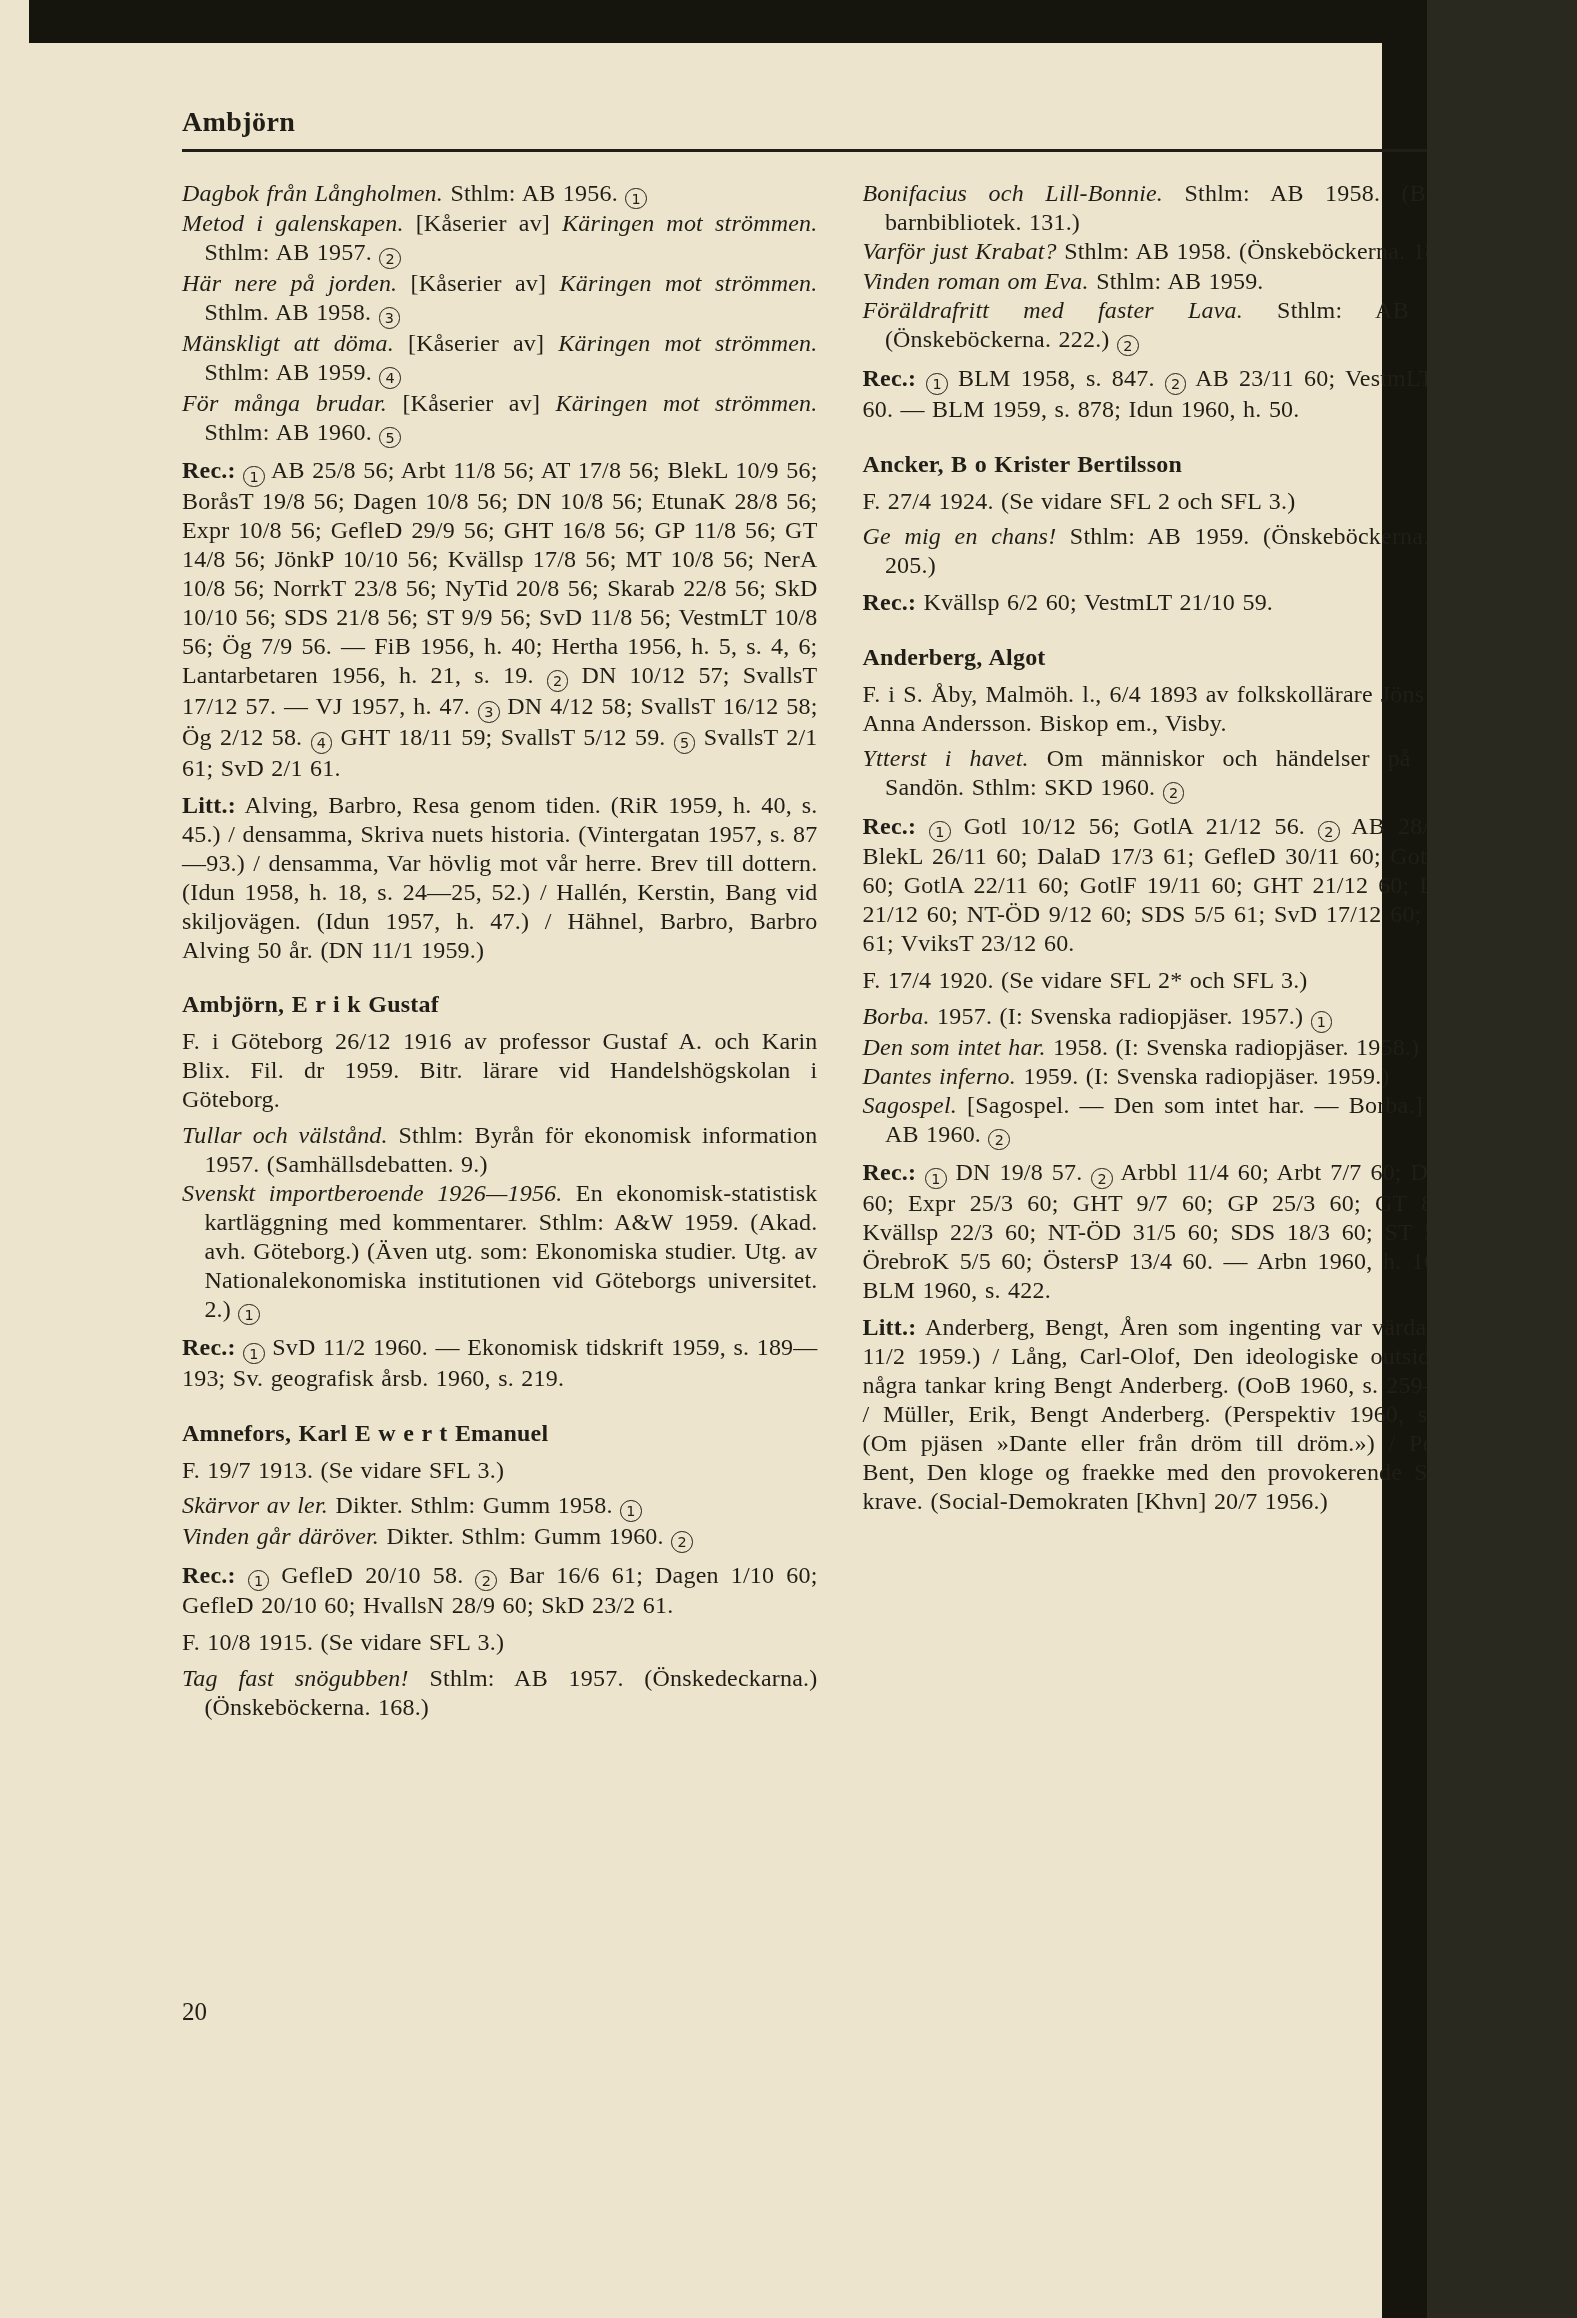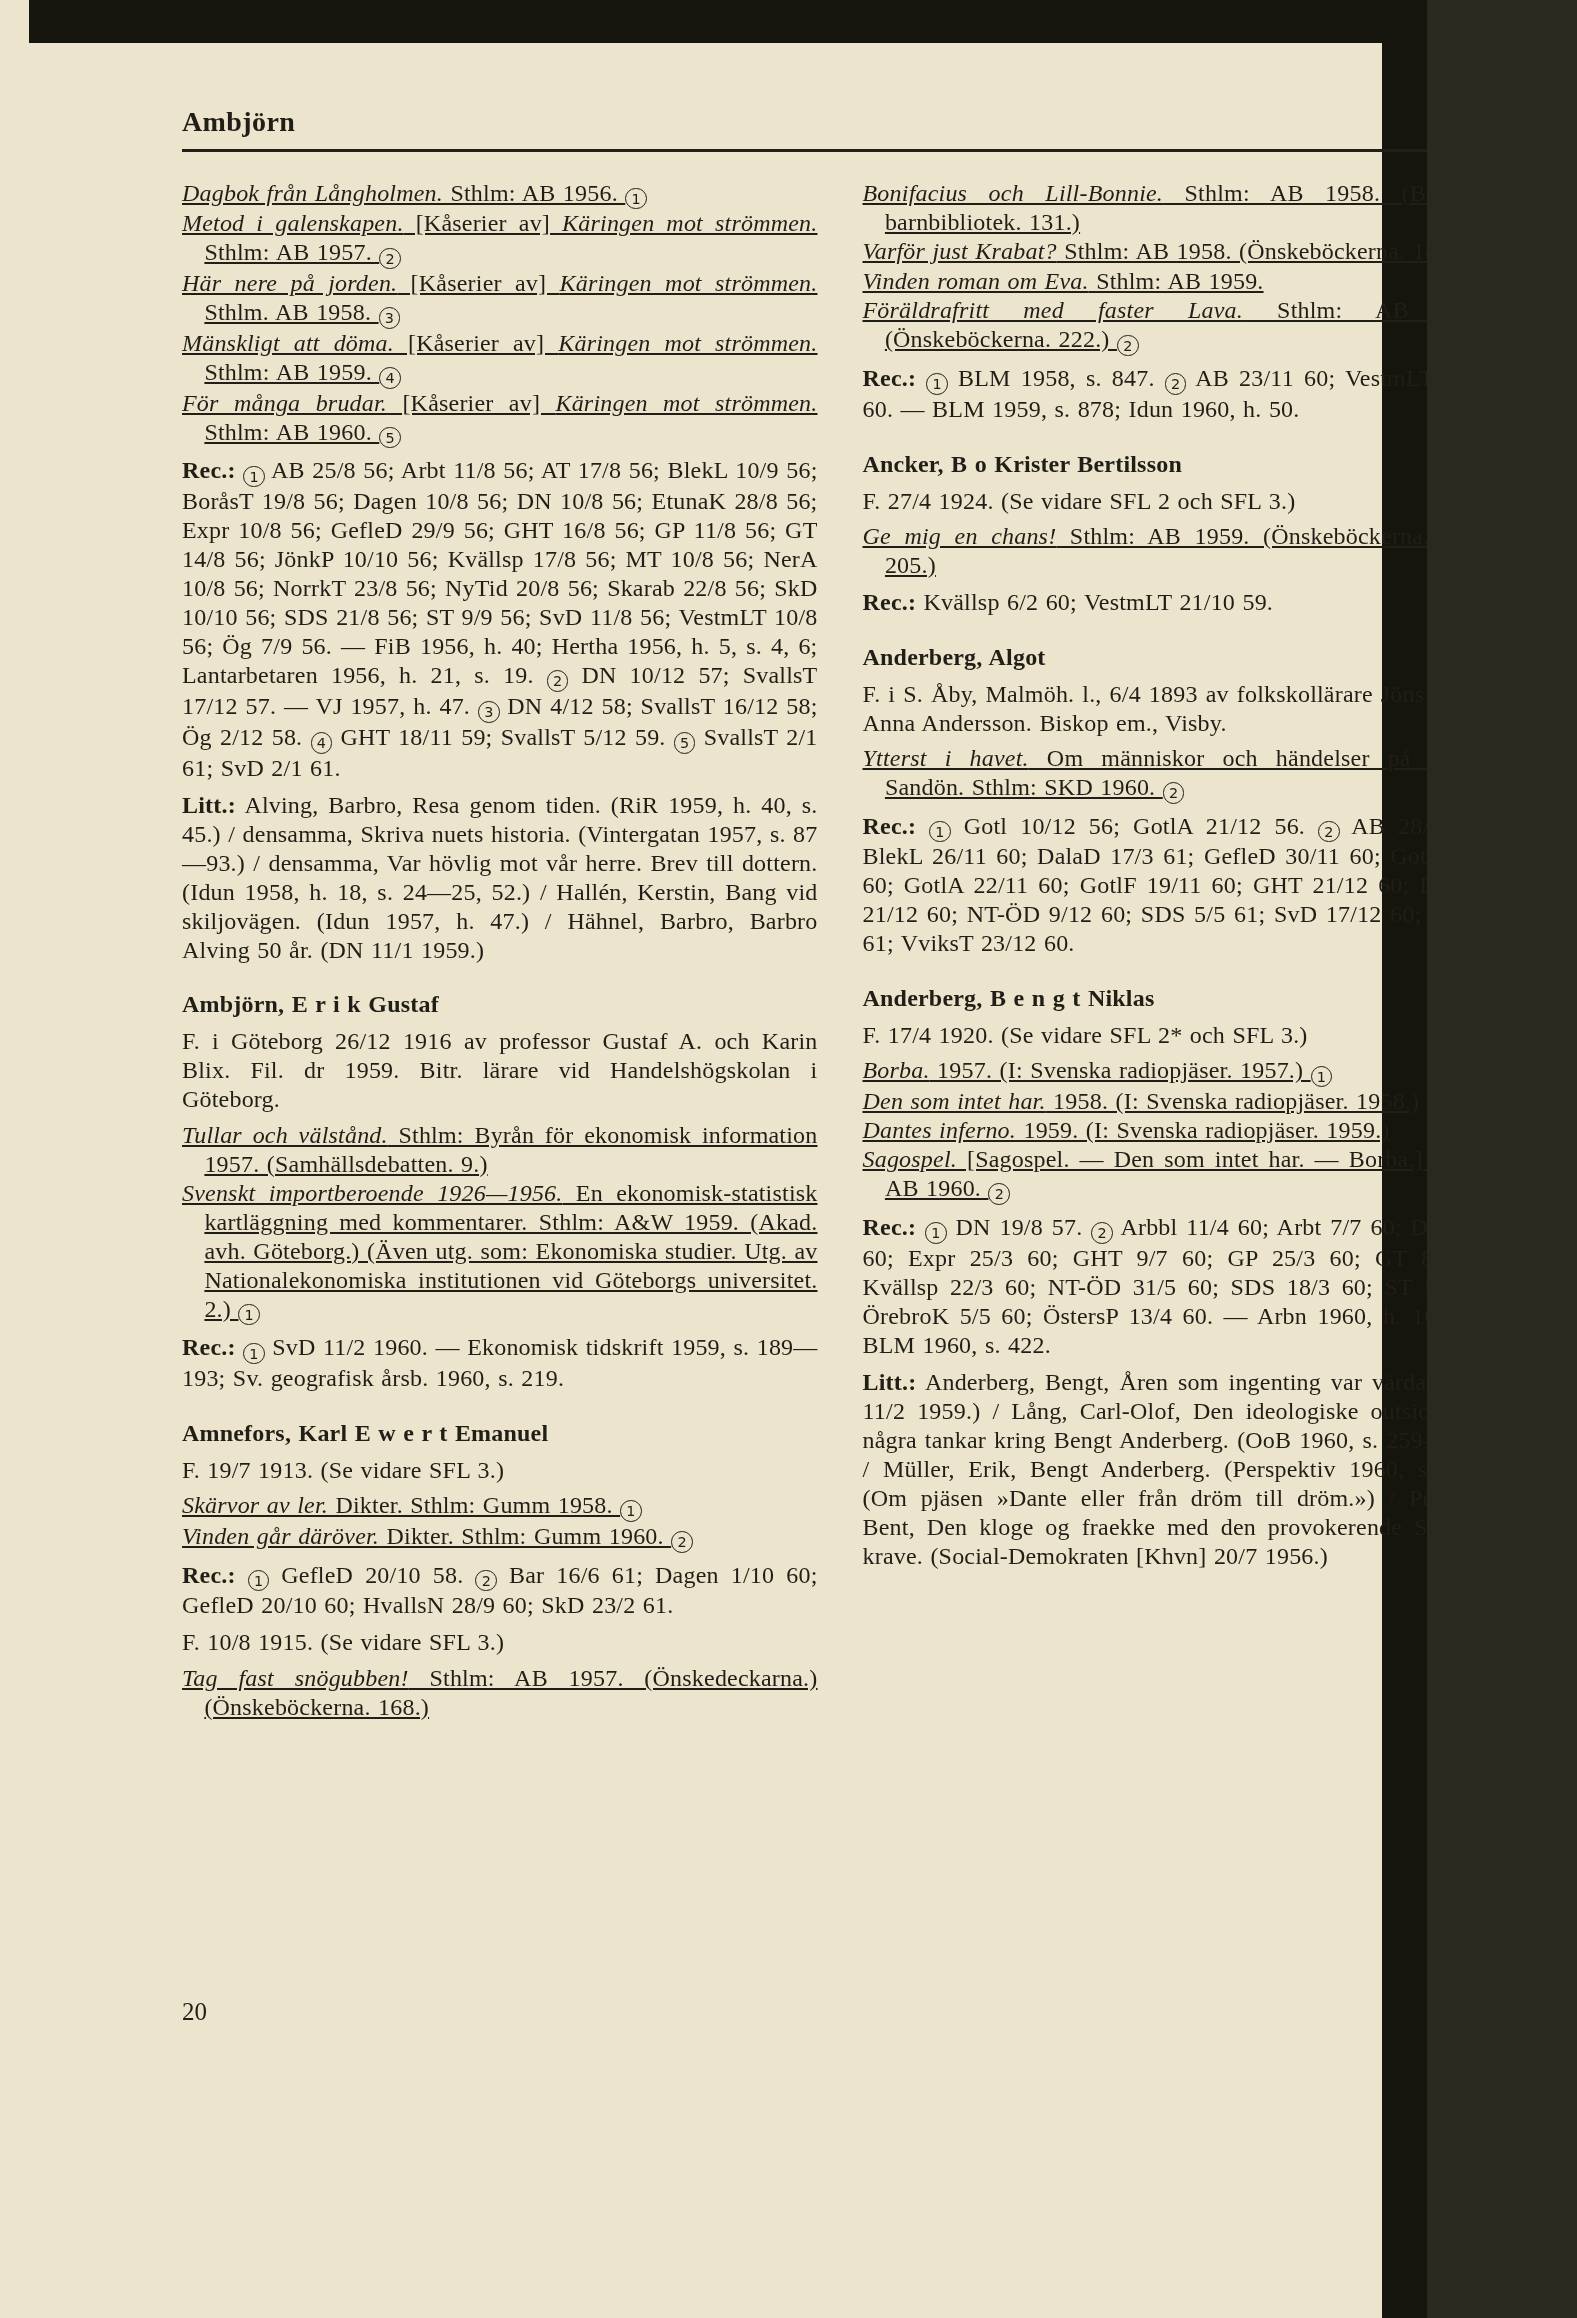--- a/index.html
+++ b/index.html
@@ -50,21 +50,21 @@
   .col {
     width: 636px;
     color: var(--ink, #211e17);
     font-size: 24px;
     line-height: 29px;
     text-align: justify;
     letter-spacing: 0.2px;
     word-spacing: 1.2px;
   }
   .col p { margin: 0; }
-  p.work { padding-left: 22.4px; text-indent: -22.4px; text-decoration: underline; }
+  p.work { padding-left: 22.4px; text-indent: -22.4px; }
   p.rec, p.litt { margin-top: 8px; margin-bottom: 8px; }
   p.bio { margin-bottom: 6.4px; }
   h3.head {
     font-size: 24px;
     font-weight: bold;
     color: var(--ink, #211e17);
     margin: 25.6px 0 8px 0;
     text-align: left;
     line-height: 29px;
   }
@@ -129,21 +129,20 @@
           <p class="work"><i>Föräldrafritt med faster Lava.</i> Sthlm: AB 1960. (Önskeböckerna. 222.) <span class="circ">2</span></p>
           <p class="rec"><b>Rec.:</b> <span class="circ">1</span> BLM 1958, s. 847. <span class="circ">2</span> AB 23/11 60; VestmLT 12/11 60. — BLM 1959, s. 878; Idun 1960, h. 50.</p>
           <h3 class="head">Ancker, B o Krister Bertilsson</h3>
           <p class="bio">F. 27/4 1924. (Se vidare SFL 2 och SFL 3.)</p>
           <p class="work"><i>Ge mig en chans!</i> Sthlm: AB 1959. (Önskeböckerna. N. F. 205.)</p>
           <p class="rec"><b>Rec.:</b> Kvällsp 6/2 60; VestmLT 21/10 59.</p>
           <h3 class="head">Anderberg, Algot</h3>
           <p class="bio">F. i S. Åby, Malmöh. l., 6/4 1893 av folkskollärare Jöns A. och Anna Andersson. Biskop em., Visby.</p>
           <p class="work"><i>Ytterst i havet.</i> Om människor och händelser på Gotska Sandön. Sthlm: SKD 1960. <span class="circ">2</span></p>
           <p class="rec"><b>Rec.:</b> <span class="circ">1</span> Gotl 10/12 56; GotlA 21/12 56. <span class="circ">2</span> AB 28/12 60; BlekL 26/11 60; DalaD 17/3 61; GefleD 30/11 60; Gotl 30/11 60; GotlA 22/11 60; GotlF 19/11 60; GHT 21/12 60; LundsD 21/12 60; NT-ÖD 9/12 60; SDS 5/5 61; SvD 17/12 60; ST 2/3 61; VviksT 23/12 60.</p>
-          <h3 class="head">Anderberg, B e n g t Niklas</h3>
           <p class="bio">F. 17/4 1920. (Se vidare SFL 2* och SFL 3.)</p>
           <p class="work"><i>Borba.</i> 1957. (I: Svenska radiopjäser. 1957.) <span class="circ">1</span></p>
           <p class="work"><i>Den som intet har.</i> 1958. (I: Svenska radiopjäser. 1958.)</p>
           <p class="work"><i>Dantes inferno.</i> 1959. (I: Svenska radiopjäser. 1959.)</p>
           <p class="work"><i>Sagospel.</i> [Sagospel. — Den som intet har. — Borba.] Sthlm: AB 1960. <span class="circ">2</span></p>
           <p class="rec"><b>Rec.:</b> <span class="circ">1</span> DN 19/8 57. <span class="circ">2</span> Arbbl 11/4 60; Arbt 7/7 60; DN 16/5 60; Expr 25/3 60; GHT 9/7 60; GP 25/3 60; GT 8/4 60; Kvällsp 22/3 60; NT-ÖD 31/5 60; SDS 18/3 60; ST 5/4 60; ÖrebroK 5/5 60; ÖstersP 13/4 60. — Arbn 1960, h. 16, s. 4; BLM 1960, s. 422.</p>
           <p class="litt"><b>Litt.:</b> Anderberg, Bengt, Åren som ingenting var värda. (Expr 11/2 1959.) / Lång, Carl-Olof, Den ideologiske outsidern — några tankar kring Bengt Anderberg. (OoB 1960, s. 259—261.) / Müller, Erik, Bengt Anderberg. (Perspektiv 1960, s. 170.) (Om pjäsen »Dante eller från dröm till dröm.») / Petersen, Bent, Den kloge og fraekke med den provokerende Schiller-krave. (Social-Demokraten [Khvn] 20/7 1956.)</p>
         </div>
     </div>
   </div>

